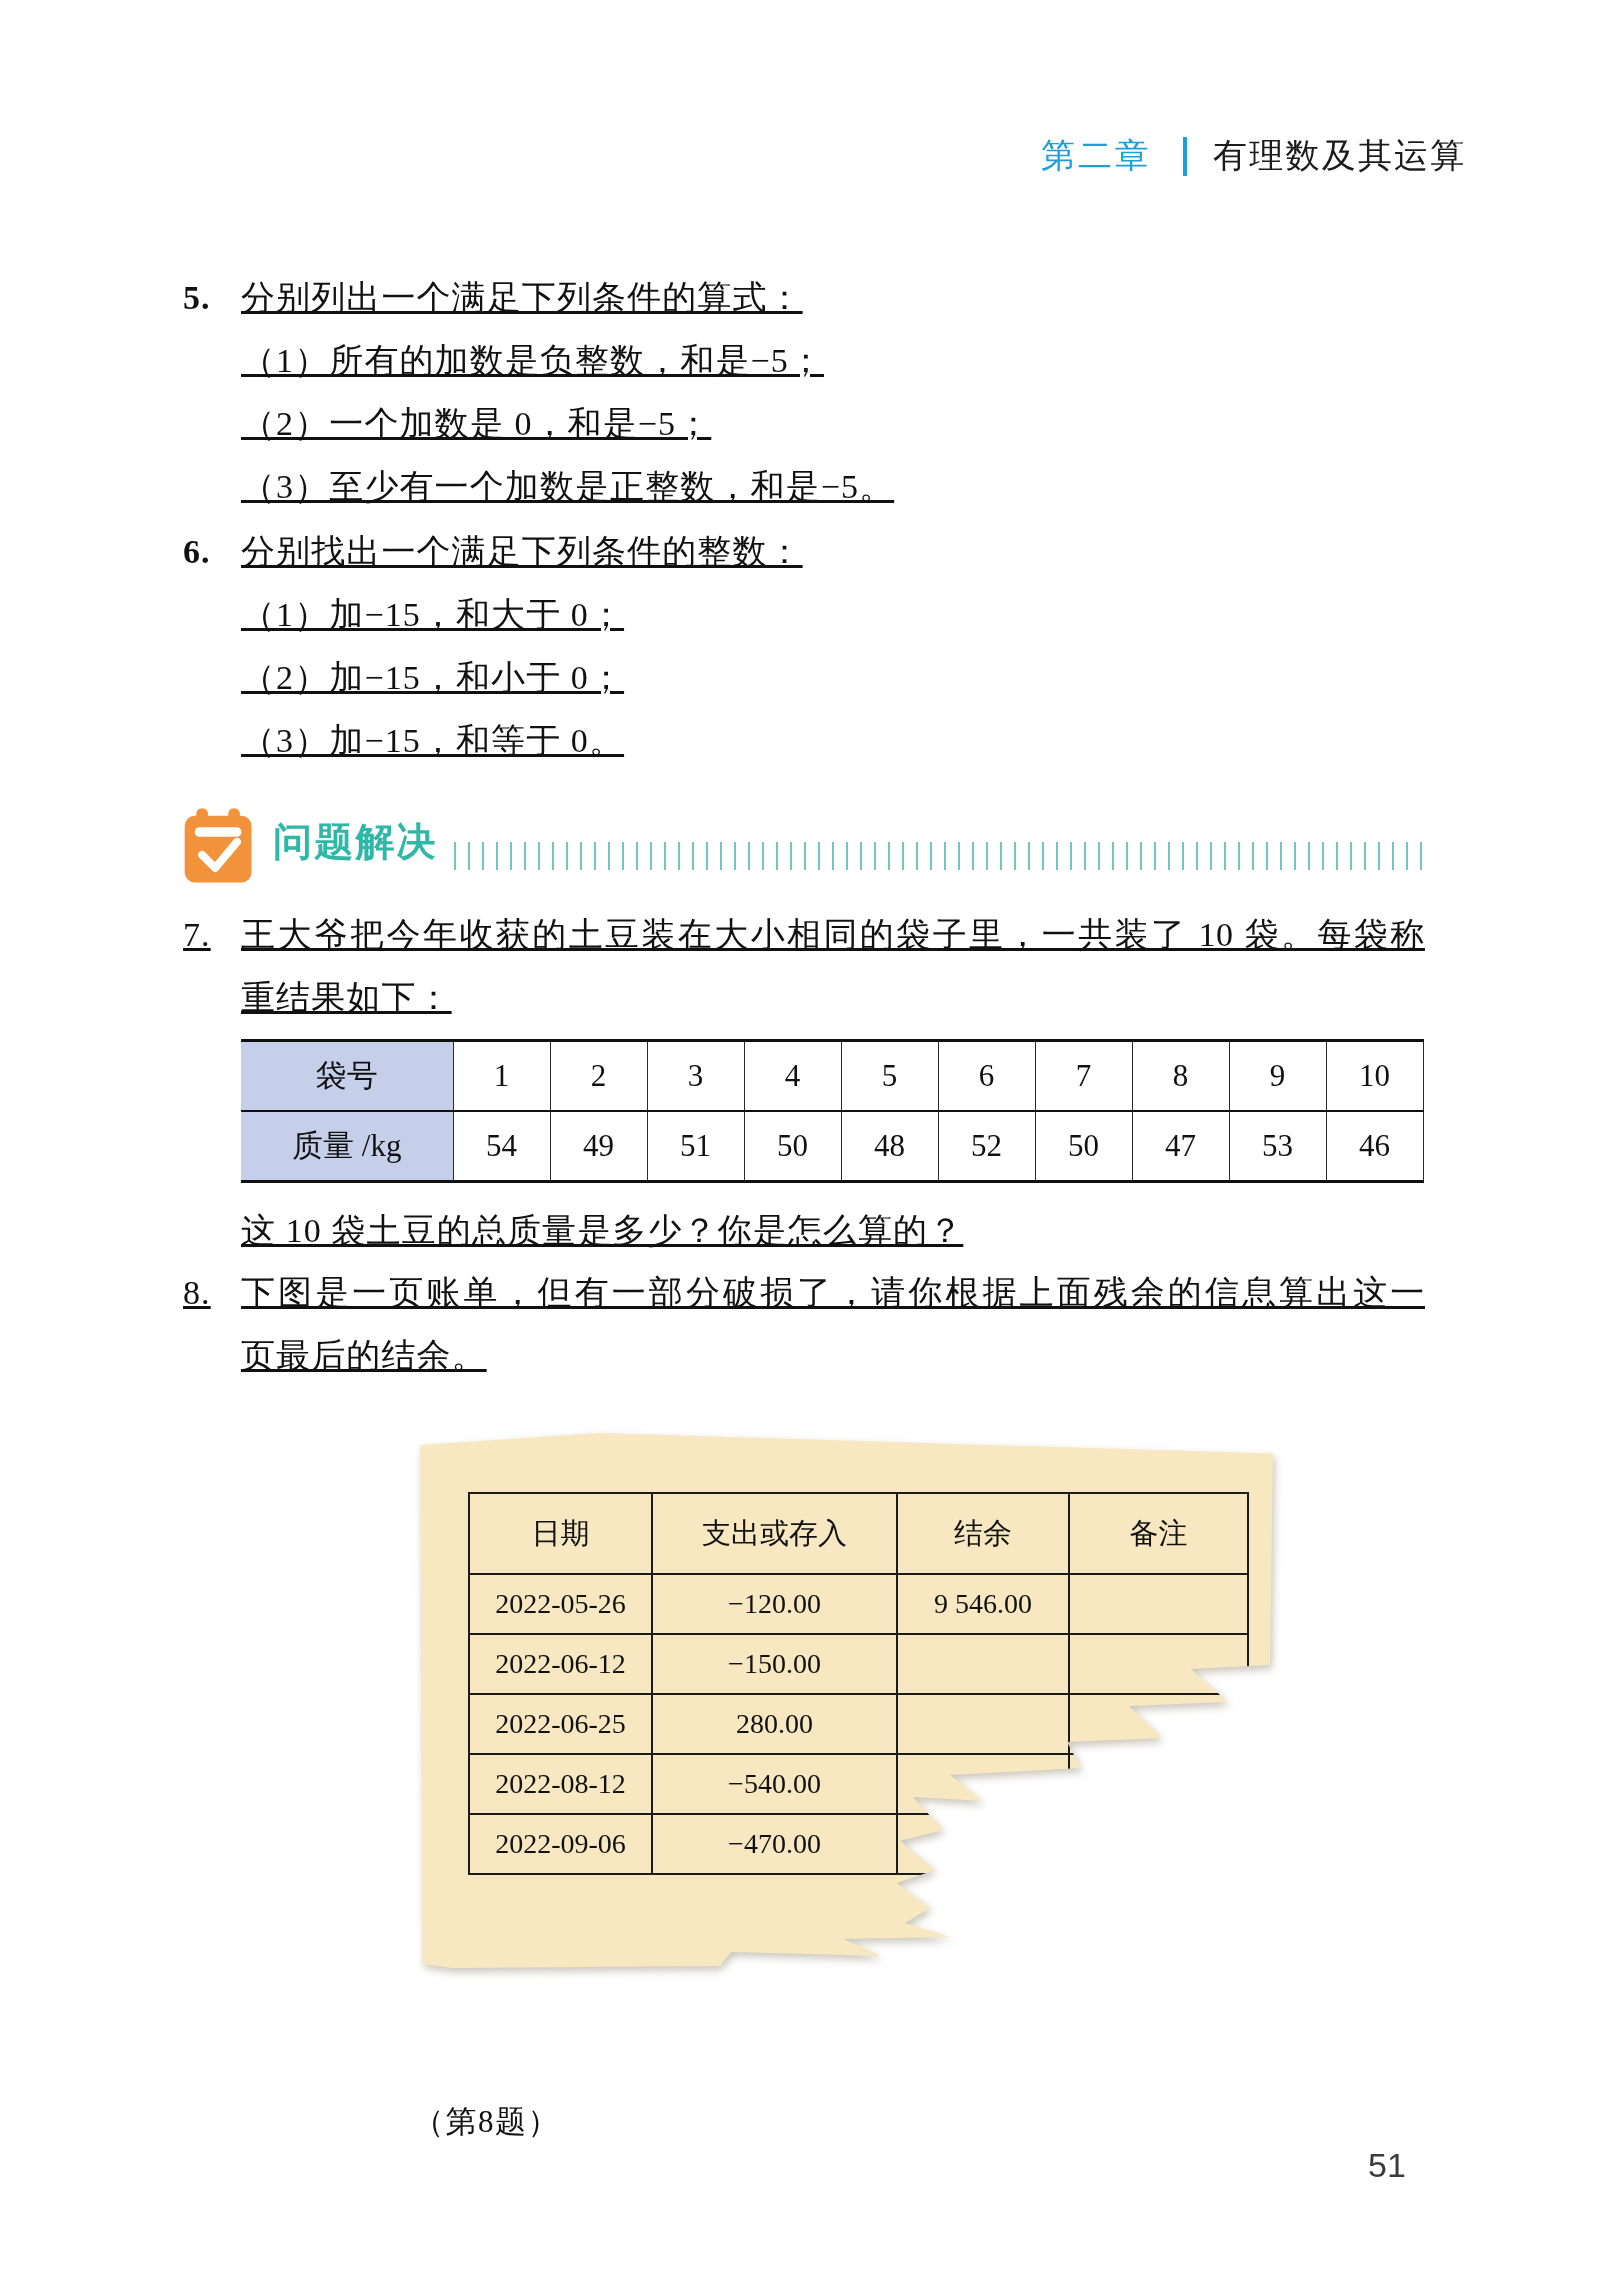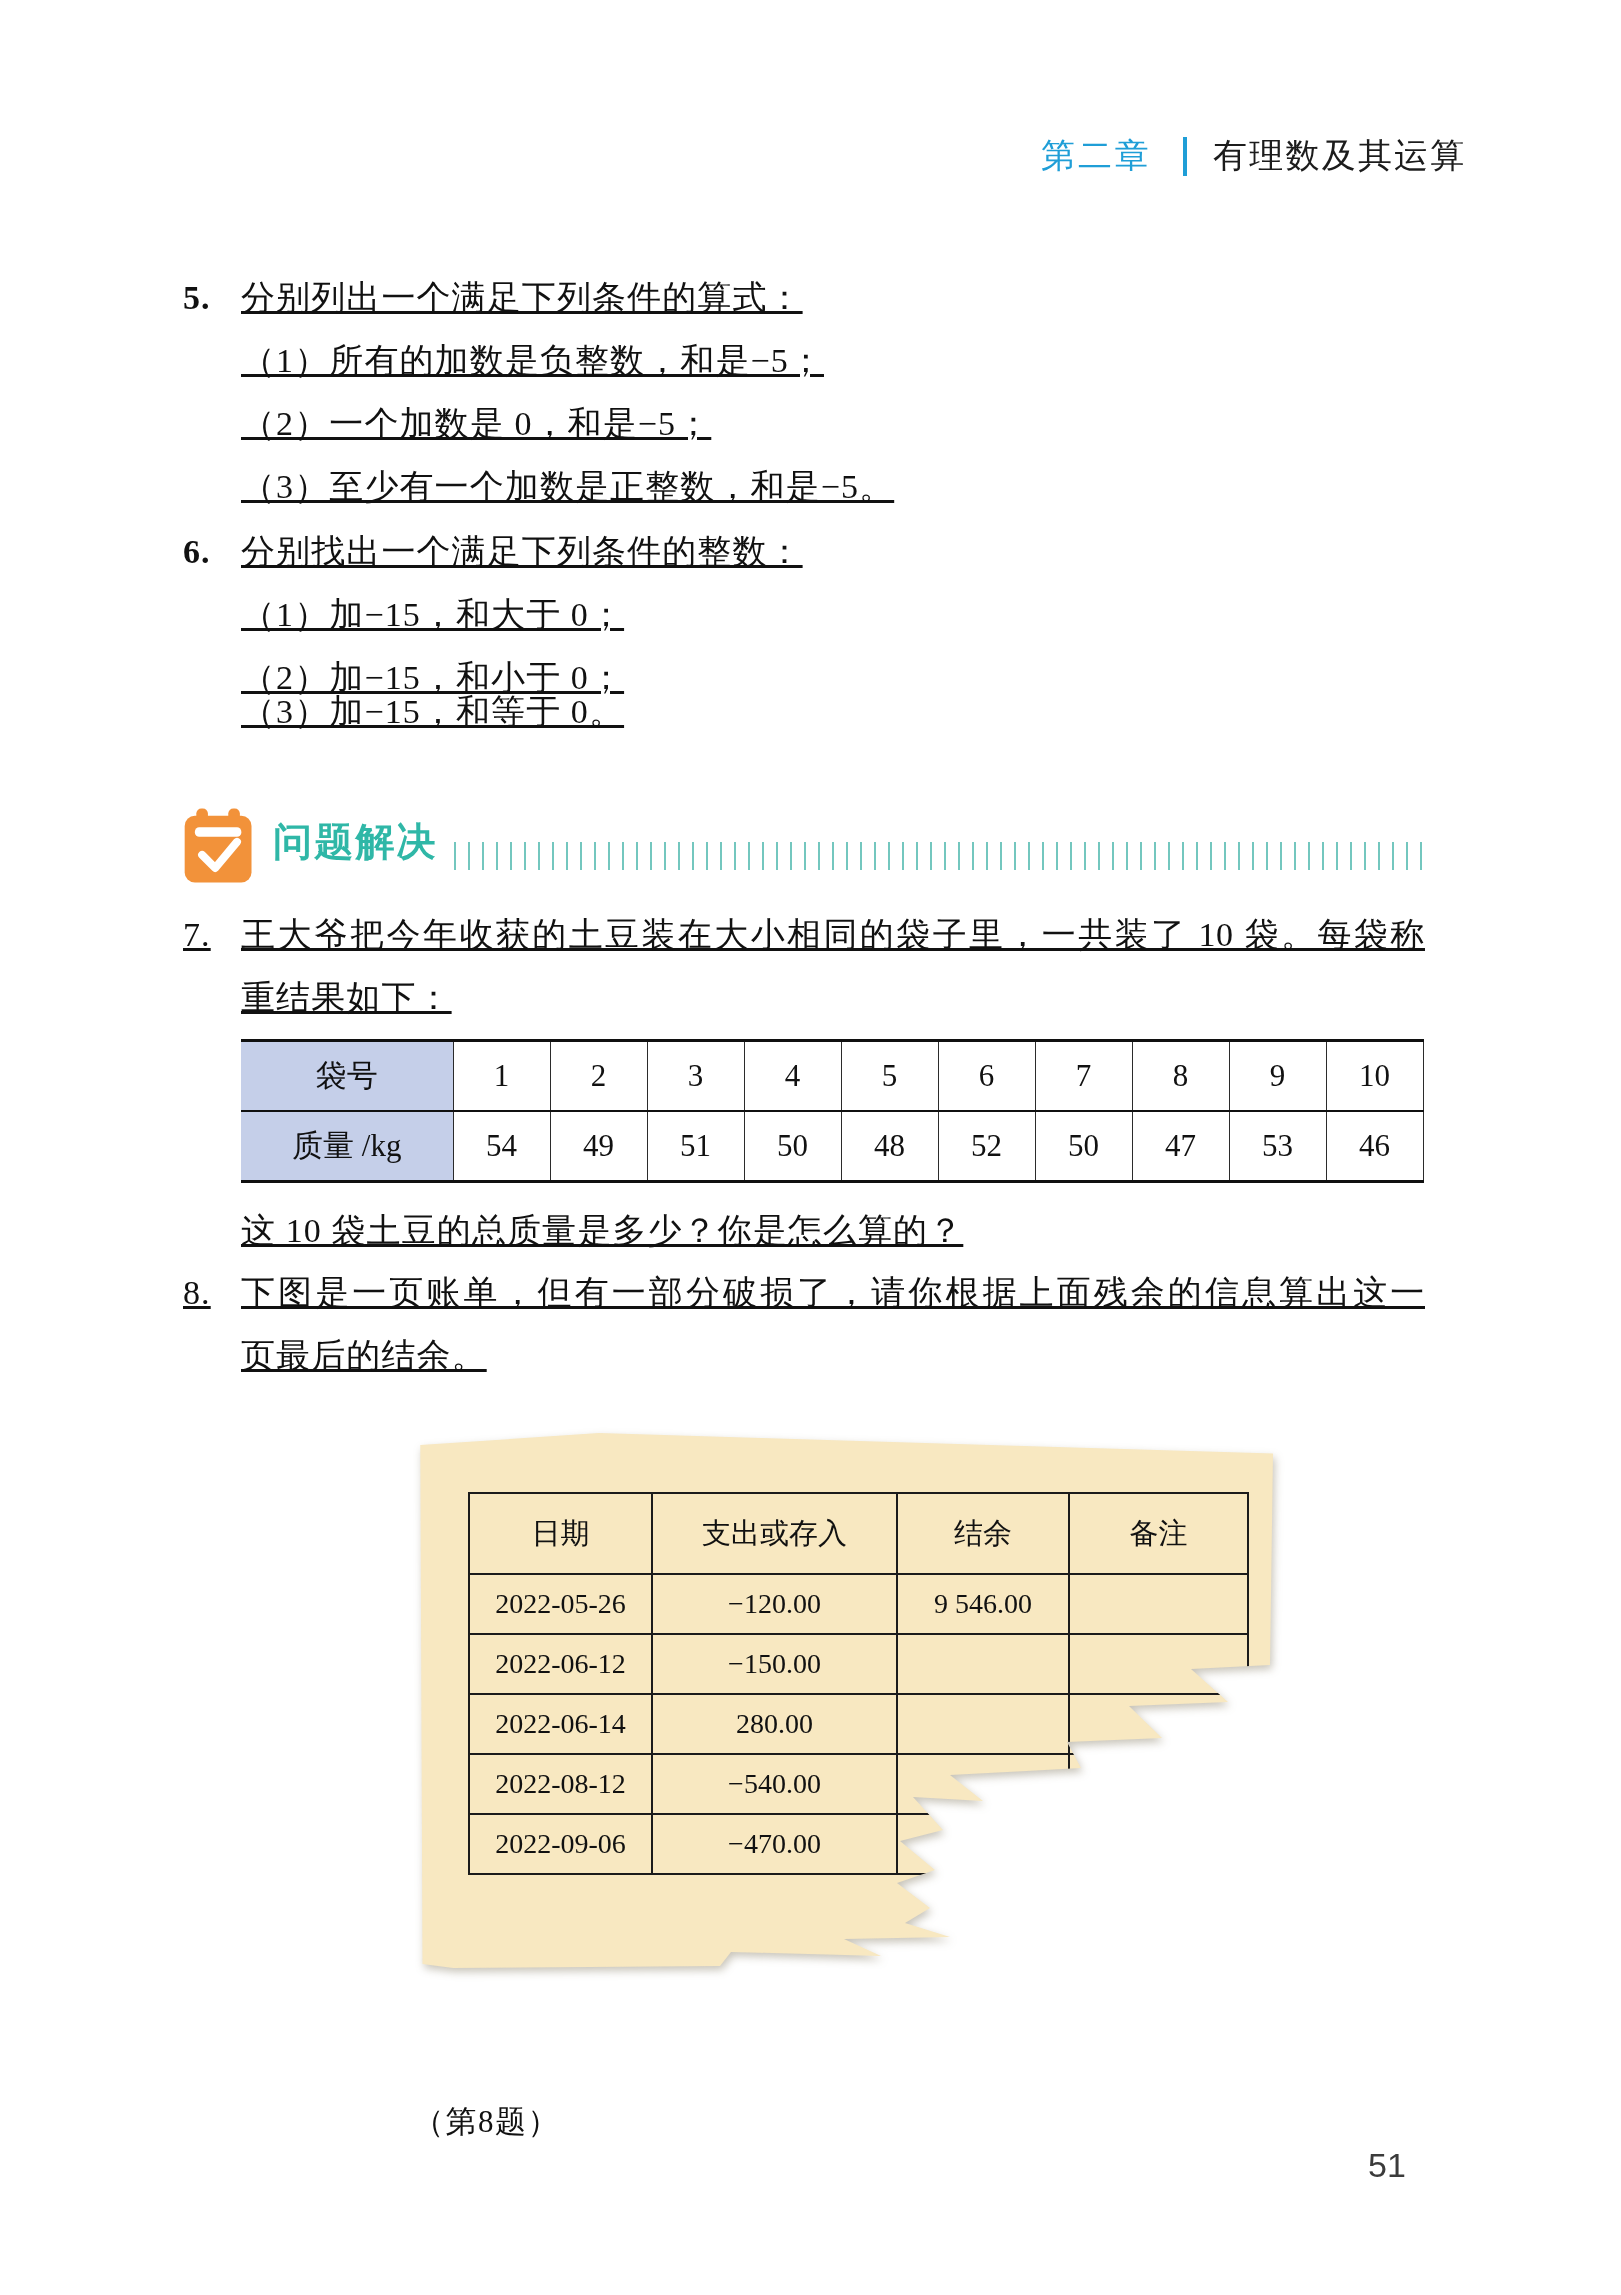--- a/index.html
+++ b/index.html
@@ -69,21 +69,21 @@
   </div>
   <div class="pline" style="left:241px;top:339px">（1）所有的加数是负整数，和是−5；</div>
   <div class="pline" style="left:241px;top:402px">（2）一个加数是 0，和是−5；</div>
   <div class="pline" style="left:241px;top:465px">（3）至少有一个加数是正整数，和是−5。</div>
 
   <div class="pline" style="left:183px;top:530px">
     <span class="pnum">6.</span><span>分别找出一个满足下列条件的整数：</span>
   </div>
   <div class="pline" style="left:241px;top:593px">（1）加−15，和大于 0；</div>
   <div class="pline" style="left:241px;top:656px">（2）加−15，和小于 0；</div>
-  <div class="pline" style="left:241px;top:690px">（3）加−15，和等于 0。</div>
+  <div class="pline" style="left:241px;top:719px">（3）加−15，和等于 0。</div>
 
   <svg class="sec-icon" viewBox="0 0 104 106">
     <rect x="18" y="2" width="16" height="24" rx="7" fill="#F2923A"></rect>
     <rect x="62" y="2" width="16" height="24" rx="7" fill="#F2923A"></rect>
     <rect x="2" y="12" width="92" height="92" rx="14" fill="#F2923A"></rect>
     <rect x="16" y="28" width="64" height="13" rx="6" fill="#ffffff"></rect>
     <polyline points="26,66 44,84 74,48" fill="none" stroke="#ffffff" stroke-width="11" stroke-linecap="round" stroke-linejoin="round"></polyline>
   </svg>
   <div class="sec-label">问题解决</div>
   <div class="sec-ticks"></div>
@@ -164,21 +164,21 @@
           <td>9 546.00</td>
           <td></td>
         </tr>
         <tr>
           <td>2022-06-12</td>
           <td>−150.00</td>
           <td></td>
           <td></td>
         </tr>
         <tr>
-          <td>2022-06-14</td>
+          <td>2022-06-25</td>
           <td>280.00</td>
           <td></td>
           <td></td>
         </tr>
         <tr>
           <td>2022-08-12</td>
           <td>−540.00</td>
           <td></td>
           <td></td>
         </tr>

